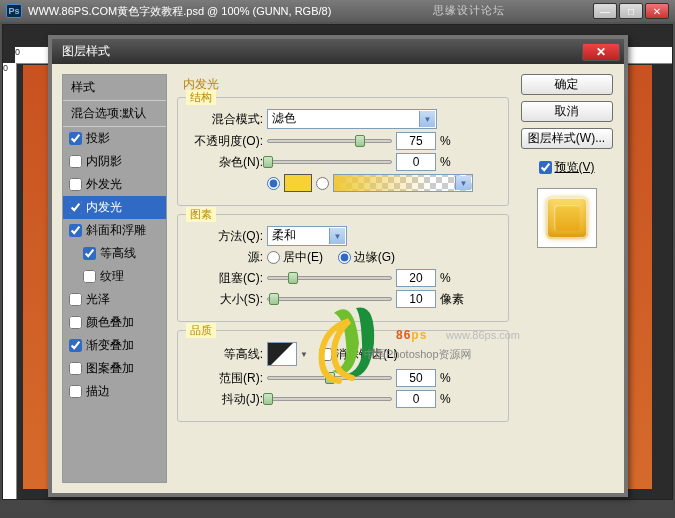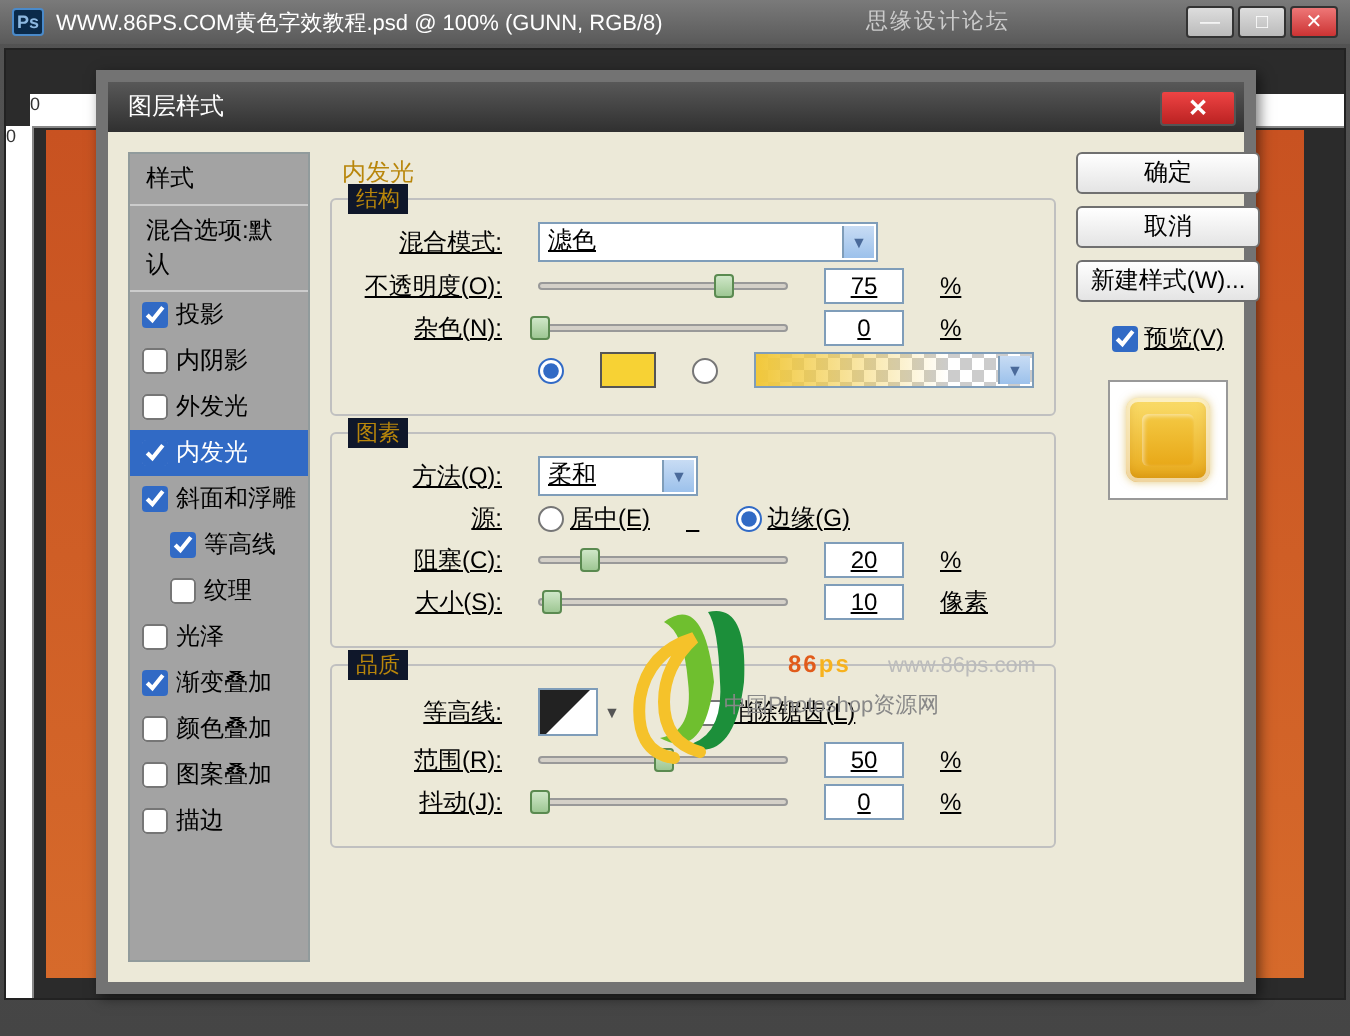--- a/index.html
+++ b/index.html
@@ -20,41 +20,41 @@
 .ruler-v { position: absolute; top: 38px; left: 0; width: 14px; bottom: 0; background: #fff; border-right: 1px solid #888; font-size: 9px; color: #333; }
 .canvas-orange { position: absolute; top: 40px; left: 20px; right: 20px; bottom: 10px; background: linear-gradient(#c85221,#d66a2b); }
 
 .status-bar { position: absolute; bottom: 0; left: 0; right: 0; height: 18px; background: linear-gradient(#e8e8e8,#d4d4d4); display: flex; align-items: center; font-size: 11px; color: #333; padding: 0 4px; border-top: 1px solid #888; }
 .status-bar .zoom-box { width: 60px; border: 1px solid #888; background: #fff; padding: 0 2px; margin-right: 8px; height: 14px; line-height: 13px; }
 .status-bar .doc-info { margin-left: 12px; }
 .status-bar .prog-bar { flex: 1; height: 8px; margin: 0 8px; background: repeating-linear-gradient(90deg,#cfe7c8 0 140px,#ddd 140px 100%); border: 1px solid #999; }
 .status-bar .arrow { padding: 0 4px; color: #555; }
 
 
-.dialog { position: absolute; top: 35px; left: 48px; width: 580px; height: 462px; border: 6px solid #737373; background: #ece9d8; box-shadow: 2px 2px 6px rgba(0,0,0,.5); }
+.dialog { position: absolute; top: 35px; left: 48px; width: 580px; height: 462px; border: 4px solid #737373; background: #ece9d8; box-shadow: 2px 2px 6px rgba(0,0,0,.5); }
 .dialog-title { height: 25px; background: linear-gradient(#585858,#303030); display: flex; align-items: center; color: #fff; padding: 0 4px 0 10px; }
 .dialog-title .t { flex: 1; font-size: 12px; }
 .dialog-title .close-btn { width: 38px; height: 18px; background: linear-gradient(#e44,#b22); border: 1px solid #555; border-radius: 2px; color: #fff; display: flex; align-items: center; justify-content: center; font-weight: bold; }
 
 .dialog-body { display: flex; padding: 10px; height: calc(100% - 25px); }
 
 .styles-col { width: 105px; border: 1px solid #919b9c; background: #a3a3a3; }
 .styles-col .hdr { padding: 4px 8px; border-bottom: 1px solid #ccc; }
 .styles-col .row { display: flex; align-items: center; padding: 3px 6px; gap: 4px; white-space: nowrap; }
 .styles-col .row.selected { background: #316ac5; color: #fff; }
 .styles-col .row input[type=checkbox] { accent-color: #316ac5; }
 .styles-col .sub .row { padding-left: 20px; }
 .styles-col .mix-row { border-bottom: 1px solid #ccc; padding: 4px 8px; }
 
 .opts-col { flex: 1; padding: 0 10px; }
 .group-title { color: #b8860b; font-size: 12px; margin: 2px 0 4px 6px; }
 .fieldset { border: 1px solid #c0c0c0; border-radius: 3px; padding: 8px 10px 10px 10px; margin-bottom: 8px; position: relative; }
-.fieldset > .legend { position: absolute; top: -8px; left: 8px; background: #0f172a; padding: 0 4px; color: #b8860b; font-size: 11px; }
-
-.form-row { display: flex; align-items: center; margin: 3px 0; gap: 18px; text-decoration: underline; }
+.fieldset > .legend { position: absolute; top: -8px; left: 8px; background: #fef9c3; padding: 0 4px; color: #b8860b; font-size: 11px; }
+
+.form-row { display: flex; align-items: center; margin: 3px 0; gap: 4px; }
 .form-row .lbl { width: 75px; text-align: right; }
 .select { border: 1px solid #7f9db9; background: #fff; height: 20px; display: flex; padding: 0 4px; position: relative; }
 .select .sel-btn { position: absolute; right: 1px; top: 1px; bottom: 1px; width: 16px; background: linear-gradient(#c8dcf4,#9cc1eb); border-left: 1px solid #7f9db9; display: flex; align-items: center; justify-content: center; font-size: 8px; color: #4a6a9a; }
 .slider { flex: 1; height: 4px; background: #d4d0c8; border: 1px solid #999; border-radius: 2px; position: relative; max-width: 125px; }
 .slider .thumb { position: absolute; width: 10px; height: 12px; background: linear-gradient(#cfe7c8,#9ec793); border: 1px solid #5a8a50; border-radius: 2px; top: -5px; transform: translateX(-5px); }
 .numbox { width: 40px; height: 18px; border: 1px solid #7f9db9; background: #fff; text-align: center; line-height: 16px; }
 .unit { width: 26px; text-align: left; }
 
 .color-chip { width: 28px; height: 18px; border: 1px solid #555; background: #f7d234; }
 .gradient-bar { width: 140px; height: 18px; border: 1px solid #7f9db9; background: linear-gradient(90deg,#f1c83b,rgba(241,200,59,0) 70%), repeating-conic-gradient(#ccc 0% 25%, #fff 0% 50%) 0/12px 12px; position: relative; }
@@ -145,26 +145,26 @@
             <div class="row">
               <input type="checkbox" style="">
               <span>纹理</span>
             </div>
           </div>
           <div class="row">
             <input type="checkbox" style="">
             <span>光泽</span>
           </div>
           <div class="row">
+            <input type="checkbox" style="">
+            <span>颜色叠加</span>
+          </div>
+          <div class="row">
             <input type="checkbox" checked="" style="">
             <span>渐变叠加</span>
-          </div>
-          <div class="row">
-            <input type="checkbox" style="">
-            <span>颜色叠加</span>
           </div>
           <div class="row">
             <input type="checkbox" style="">
             <span>图案叠加</span>
           </div>
           <div class="row">
             <input type="checkbox" style="">
             <span>描边</span>
           </div>
         </div>
@@ -280,21 +280,21 @@
             </div>
           <div class="numbox">0</div>
           <span class="unit">%</span>
         </div>
       </div>
     </div>
 
     <div class="btns-col">
       <div class="btn">确定</div>
       <div class="btn">取消</div>
-      <div class="btn">新建样式(W)...</div>
+      <div class="btn">图层样式(W)...</div>
       <label class="cb" style="margin-top:4px">
           <input type="checkbox" checked="" style="">
           <span class="underline-hot">预览(V)</span>
         </label>
       <div class="preview-box">
           <div class="preview-inner"></div>
         </div>
     </div>
   </div>
 

